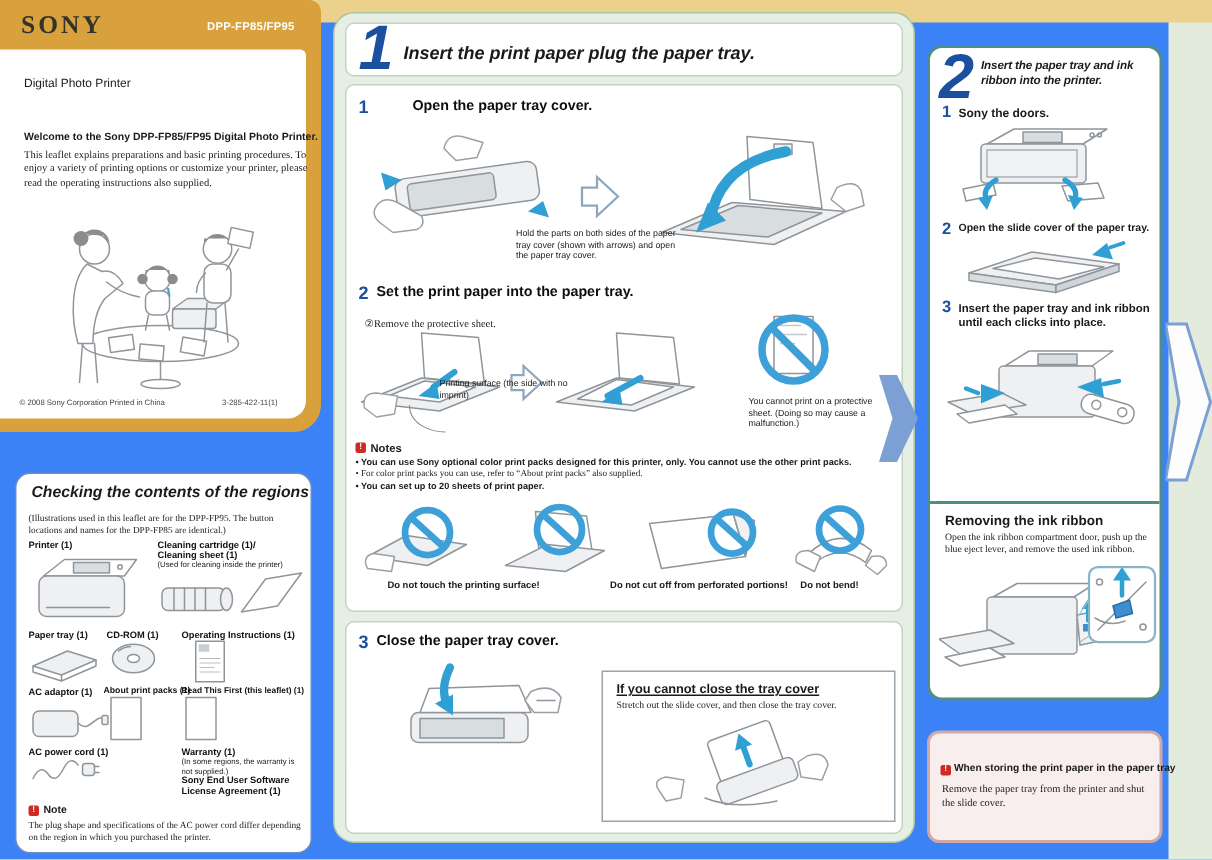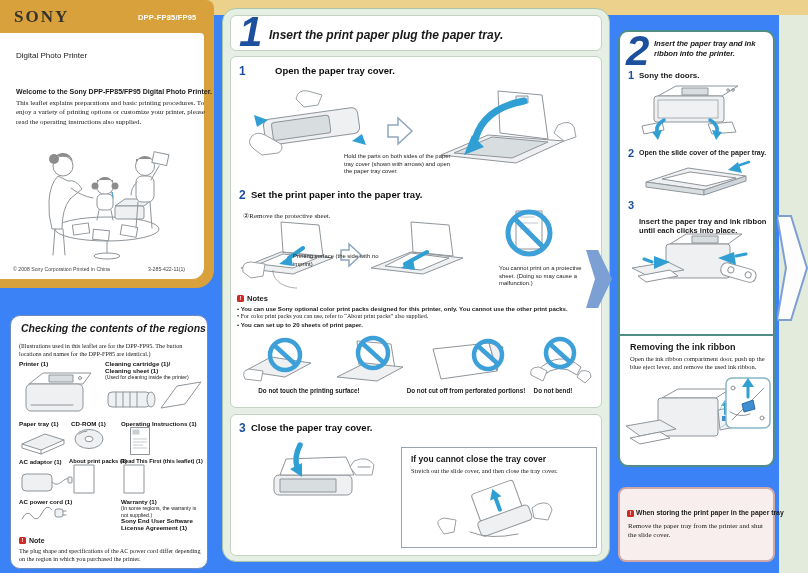--- a/index.html
+++ b/index.html
@@ -268,21 +268,21 @@
         <rect x="8" y="34" width="78" height="20" rx="5" class="skf"></rect>
         <rect x="14" y="38" width="56" height="13" class="skd"></rect>
         <polygon points="14,34 88,34 80,16 20,18" class="skw"></polygon>
         <path d="M34,4 q-6,12 -3,22" class="tealln" stroke-width="5.5"></path>
         <polygon points="24,28 36,22 36,36" class="teal"></polygon>
         <path d="M88,20 q14,-6 20,4 l-2,10 -16,0 -6,-8 z" class="hand"></path>
         <path d="M92,26 h12" class="sk"></path>
       </svg>
 
       <div class="abs" style="left:170px;top:32px;width:196px;height:101px;background:#fff;border:1px solid #9aa4ad;box-sizing:border-box;">
-        <div class="abs b" style="left:9px;top:6px;font-size:8.5px;">If you cannot close the tray cover</div>
+        <div class="abs b" style="left:9px;top:6px;font-size:8.5px;text-decoration:underline;">If you cannot close the tray cover</div>
         <div class="abs serif" style="left:9px;top:19px;width:182px;font-size:6.5px;">Stretch out the slide cover, and then close the tray cover.</div>
         <svg class="abs" style="left:28px;top:30px;" width="140" height="66" viewBox="0 0 140 66">
           <g transform="translate(10,8) rotate(-20 60 30)">
             <rect x="40" y="0" width="44" height="30" rx="3" class="skw"></rect>
             <rect x="36" y="28" width="54" height="16" rx="4" class="skf"></rect>
             <path d="M62,24 l0,-14" class="tealln" stroke-width="4"></path>
             <polygon points="56,12 68,12 62,2" class="teal"></polygon>
           </g>
           <path d="M10,50 q-6,-8 4,-10 l12,2 -2,12 -10,2 z" class="hand"></path>
           <path d="M108,26 q12,-4 14,6 l-4,10 -14,-2 -2,-10 z" class="hand"></path>
@@ -323,21 +323,21 @@
     <svg class="abs" style="left:20px;top:128px;" width="112" height="38" viewBox="0 0 112 38">
       <polygon points="6,22 64,30 106,16 48,8" class="skf"></polygon>
       <polygon points="6,22 64,30 64,35 6,27" class="skd"></polygon>
       <polygon points="64,30 106,16 106,21 64,35" fill="#cfd6db" stroke="#8f959a" stroke-width="1"></polygon>
       <polygon points="50,12 96,18 66,26 22,19" class="skw"></polygon>
       <polygon points="98,2 88,10 102,13" class="teal"></polygon>
       <path d="M100,5 l9,-3" class="tealln" stroke-width="2.5"></path>
     </svg>
 
     <div class="abs subnum" style="left:8px;top:168px;font-size:11px;">3</div>
-    <div class="abs b" style="left:19px;top:169px;width:130px;font-size:7.6px;line-height:1.25;margin-top:16px;">Insert the paper tray and ink ribbon until each clicks into place.</div>
+    <div class="abs b" style="left:19px;top:169px;width:130px;font-size:7.6px;line-height:1.25;">Insert the paper tray and ink ribbon until each clicks into place.</div>
     <svg class="abs" style="left:10px;top:194px;" width="134" height="78" viewBox="0 0 134 78">
       <polygon points="40,18 56,8 112,8 98,18" class="skw"></polygon>
       <rect x="36" y="18" width="64" height="34" rx="3" class="skf"></rect>
       <rect x="62" y="10" width="26" height="7" class="skd"></rect>
       <polygon points="2,42 38,36 54,44 18,50" class="skf"></polygon>
       <polygon points="8,50 40,44 48,50 16,56" class="skw"></polygon>
       <polygon points="24,30 40,36 24,43" class="teal"></polygon>
       <path d="M14,33 l8,3" class="tealln" stroke-width="3"></path>
       <g transform="rotate(16 108 48)">
         <rect x="90" y="40" width="36" height="13" rx="6" class="skw"></rect>

